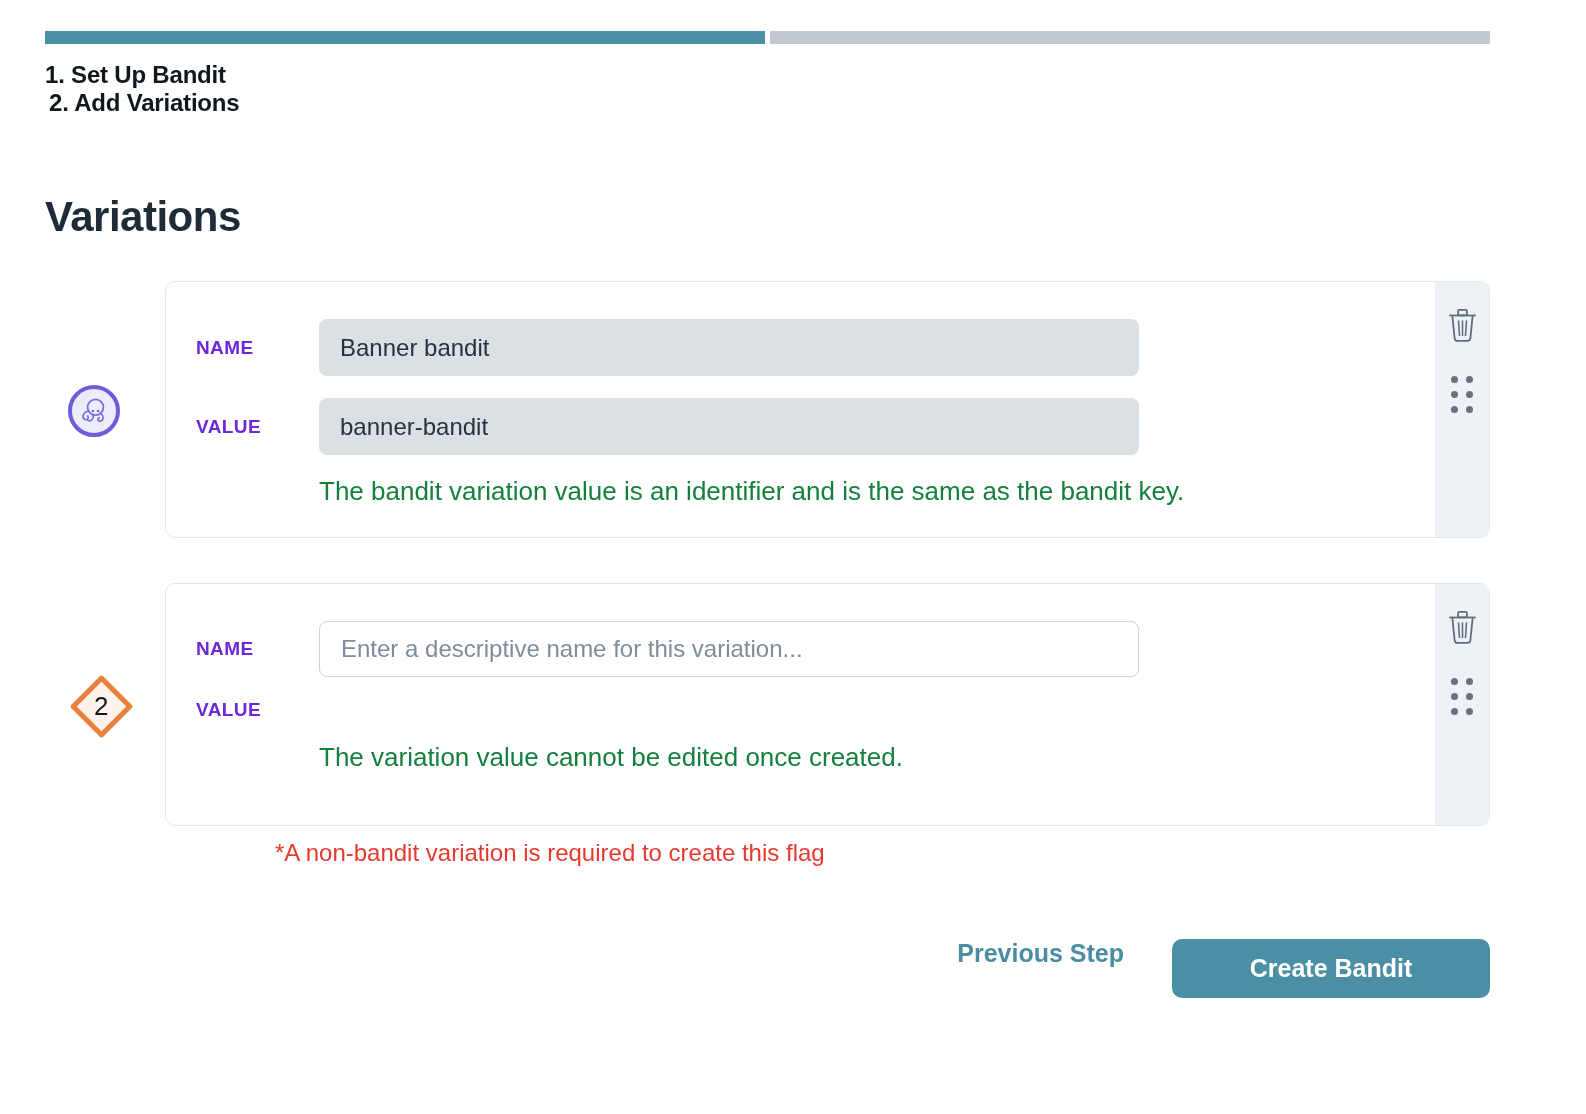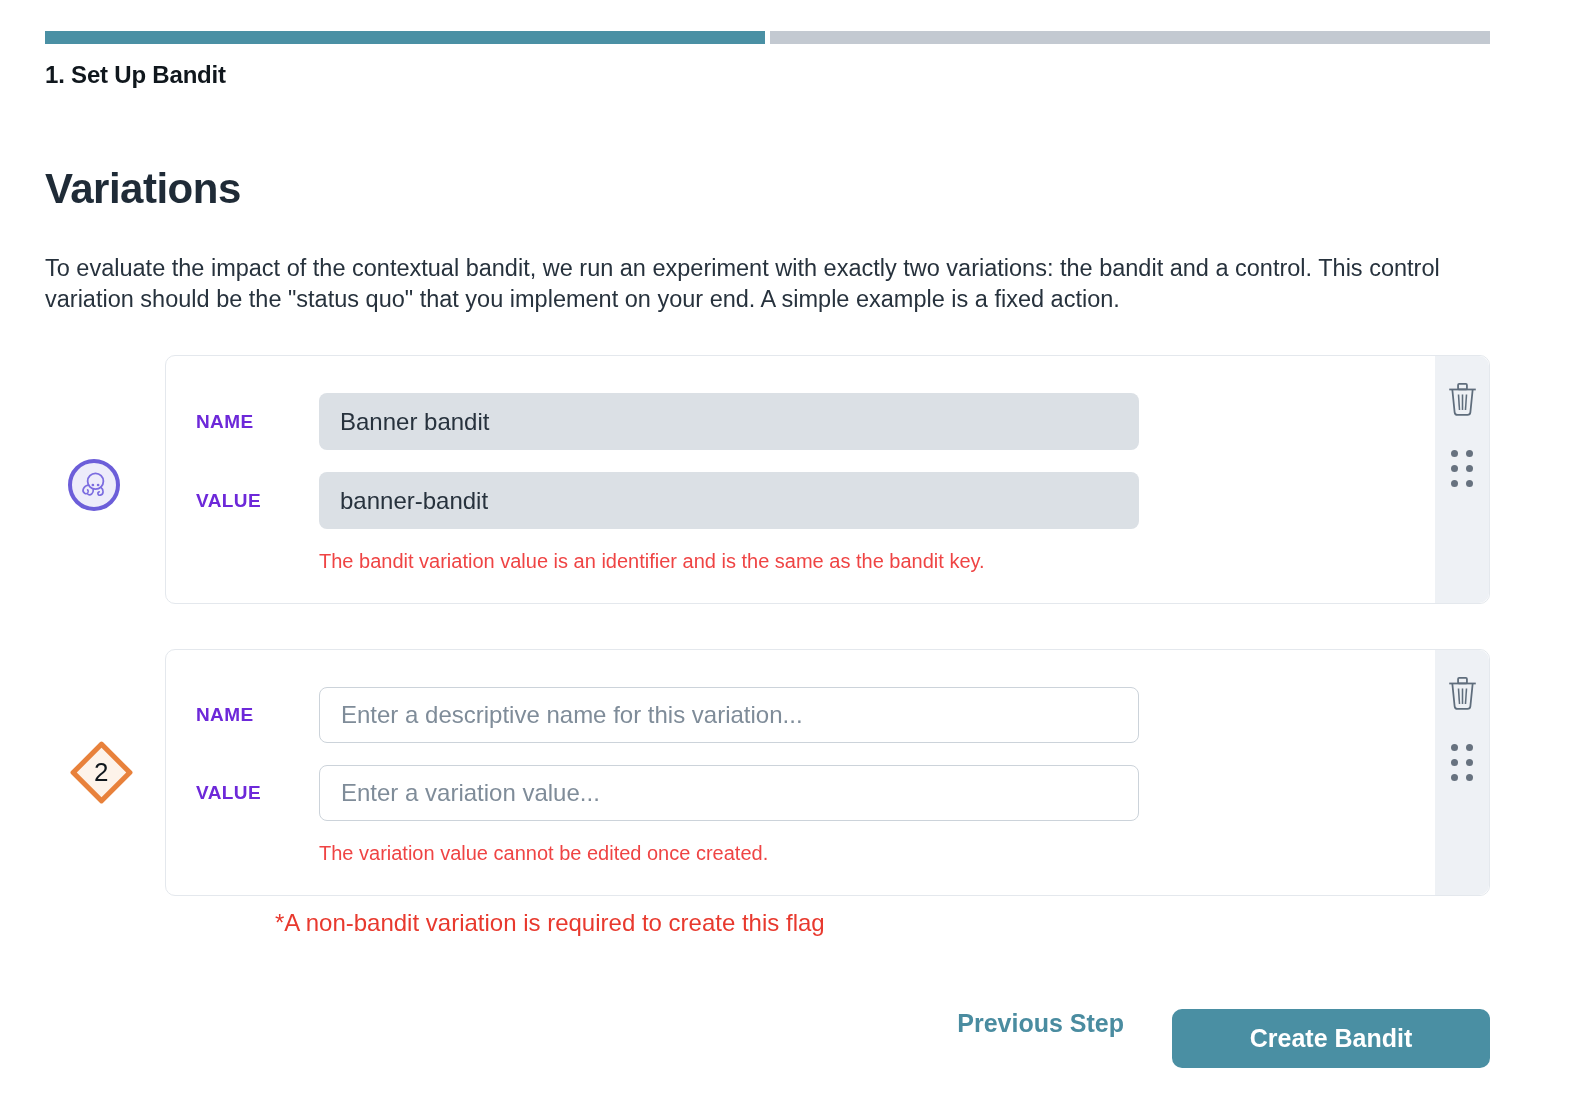--- a/index.html
+++ b/index.html
@@ -32,21 +32,21 @@
   .drag-handle i { width: 7px; height: 7px; border-radius: 50%; background: #67727f; }
 
   .field-row { display: flex; align-items: center; }
   .field-row + .field-row { margin-top: 22px; }
   .field-label { width: 123px; font-size: 19px; font-weight: 700; color: #6d28d9; letter-spacing: 0.4px; }
   .field-input { width: 820px; height: 57px; border-radius: 8px; font-size: 24px; padding: 0 21px;
                  font-family: "Liberation Sans", sans-serif; color: #27323d; outline: none; }
   .field-input.filled { background: #dbe0e5; border: none; }
   .field-input.empty { background: #ffffff; border: 1.5px solid #ccd3da; height: 56px; }
   .field-input::placeholder { color: #7f8c99; opacity: 1; }
-  .helper-text { margin-left: 123px; margin-top: 21px; font-size: 20px; color: #ef4444; }
+  .helper-text { margin-left: 123px; margin-top: 21px; font-size: 26px; color: #15803d; }
 
   
   .row-icon { position: absolute; left: -98px; }
   .octo-circle { width: 52px; height: 52px; border-radius: 50%; border: 4px solid #6c5ed9;
                  background: #edecfa; display: flex; align-items: center; justify-content: center; }
   .diamond-wrap { width: 66px; height: 66px; display: flex; align-items: center; justify-content: center; }
   .diamond { width: 45px; height: 45px; background: #fdf3ea; border: 5px solid #e8813b; border-radius: 2px;
              transform: rotate(45deg); display: flex; align-items: center; justify-content: center; }
   .diamond span { transform: rotate(-45deg); font-size: 26px; font-weight: 400; color: #10171d; }
 
@@ -62,24 +62,24 @@
 <body>
 
 <div class="page">
 
   <div class="progress-track">
     <div class="progress-seg active"></div>
     <div class="progress-seg"></div>
   </div>
   <div class="step-labels">
     <div class="step-label">1. Set Up Bandit</div>
+    <div class="step-label">2. Add Variations</div>
   </div>
 
   <h1 class="page-title">Variations</h1>
-  <p class="page-desc">To evaluate the impact of the contextual bandit, we run an experiment with exactly two variations: the bandit and a control. This control variation should be the "status quo" that you implement on your end. A simple example is a fixed action.</p>
 
   <div class="cards">
 
     <div class="card">
       <div class="row-icon" style="top: 103px;">
         <div class="octo-circle">
           <svg width="36" height="36" viewBox="0 0 48 48" fill="none">
             <circle cx="26" cy="19" r="10.5" stroke="#7b6ce0" stroke-width="2.4"></circle>
             <circle cx="22.5" cy="24" r="1.8" fill="#7b6ce0"></circle>
             <circle cx="29.5" cy="24" r="1.8" fill="#7b6ce0"></circle>
@@ -128,21 +128,20 @@
           <span>2</span>
         </div>
       </div>
 
       <div class="field-row">
         <span class="field-label">NAME</span>
         <input class="field-input empty" type="text" placeholder="Enter a descriptive name for this variation..." style="">
       </div>
       <div class="field-row">
         <span class="field-label">VALUE</span>
-        <input class="field-input empty" type="text" placeholder="Enter a variation value..." style="">
       </div>
       <div class="helper-text">The variation value cannot be edited once created.</div>
 
       <div class="side-panel">
         <button class="trash-btn">
           <svg width="31" height="36" viewBox="0 0 28 32" fill="none">
             <rect x="10" y="1.5" width="8" height="5" rx="1" stroke="#5f6d7c" stroke-width="1.6"></rect>
             <path d="M2 6.5 H26" stroke="#5f6d7c" stroke-width="1.6"></path>
             <path d="M4.8 6.5 l2.1 20.6 a2.6 2.6 0 0 0 2.6 2.3 h9 a2.6 2.6 0 0 0 2.6 -2.3 L23.2 6.5" stroke="#5f6d7c" stroke-width="1.6"></path>
             <path d="M10.4 11 l0.9 14" stroke="#5f6d7c" stroke-width="1.4"></path>

